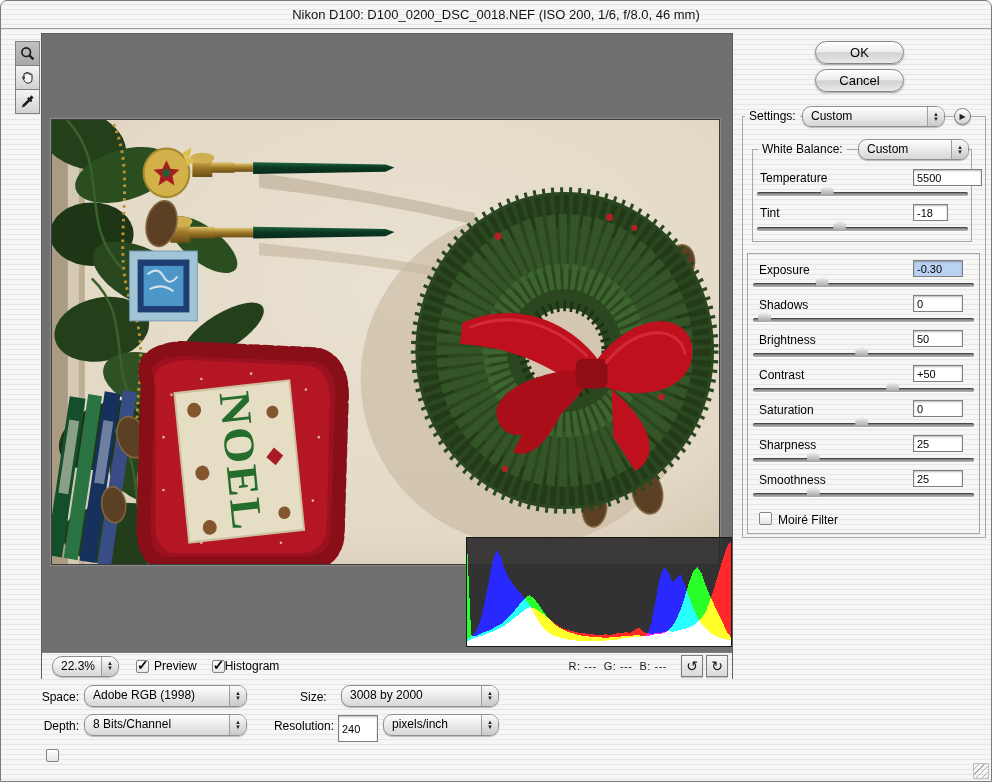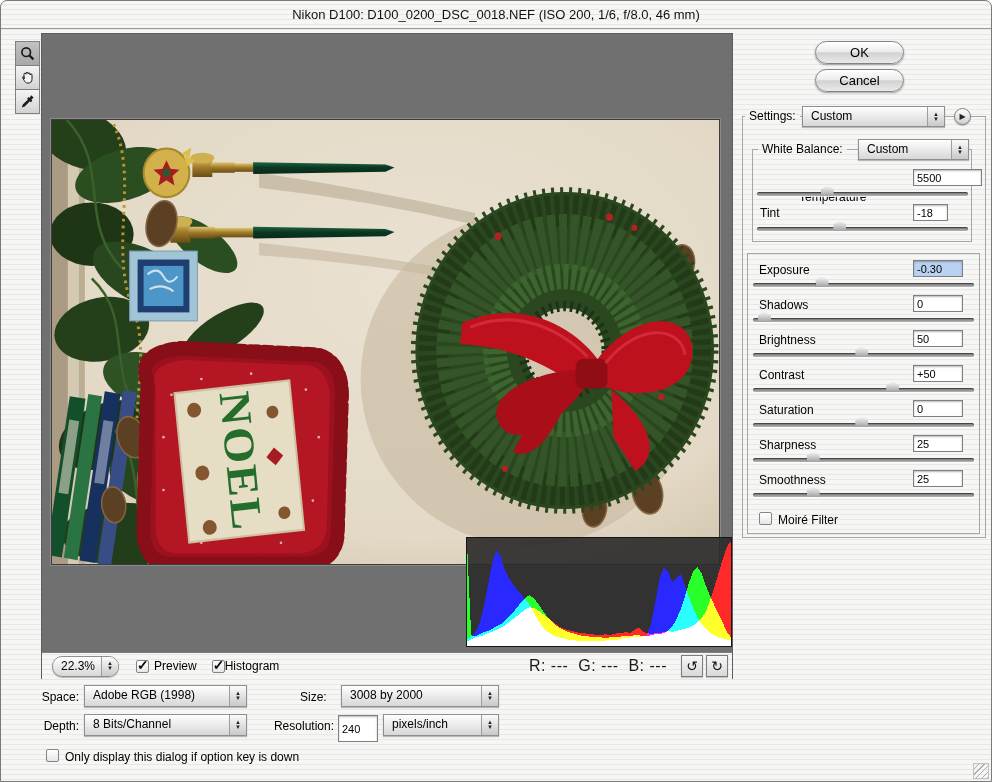--- a/index.html
+++ b/index.html
@@ -56,21 +56,21 @@
 
   
   .aqua-btn {
     position:absolute; width:89px; height:23px; border-radius:12px;
     border:1px solid #848484;
     background:linear-gradient(#ffffff,#ededed 45%,#d2d2d2 52%,#e9e9e9);
     box-shadow:0 1px 2px rgba(0,0,0,.35), inset 0 1px 0 #fff;
     font-size:13px; text-align:center; line-height:21px; cursor:default;
   }
   .popup {
-    display:flex; align-items:stretch; height:21px; border-radius:0;
+    display:flex; align-items:stretch; height:21px; border-radius:9px;
     border:1px solid #8f8f8f; background:linear-gradient(#fefefe,#d7d7d7);
     box-shadow:0 1px 1px rgba(0,0,0,.25), inset 0 1px 0 #fff; overflow:hidden;
   }
   .popup .popup-text { flex:1; font-size:12px; padding:2px 8px 0 8px; white-space:nowrap; overflow:hidden; }
   .popup .popup-stepper {
     width:17px; border-left:1px solid #9d9d9d;
     background:linear-gradient(#fbfbfb,#c9c9c9);
     display:flex; flex-direction:column; align-items:center; justify-content:center;
     font-size:6px; line-height:5px; color:#222;
   }
@@ -99,21 +99,21 @@
     position:absolute; width:17px; height:17px; border-radius:50%;
     border:1px solid #7c7c7c; background:linear-gradient(#fff,#cfcfcf);
     display:flex; align-items:center; justify-content:center;
     font-size:8px; color:#222; box-shadow:0 1px 1px rgba(0,0,0,.25);
   }
   .rotate-btn {
     width:22px; height:22px; border:1px solid #7c7c7c; background:linear-gradient(#f7f7f7,#d8d8d8);
     display:flex; align-items:center; justify-content:center; font-size:14px; color:#111;
     box-shadow:0 1px 1px rgba(0,0,0,.2);
   }
-  .rgb-readout { font-size:16px; color:#1a1a1a; letter-spacing:.5px; white-space:nowrap; }
+  .rgb-readout { font-size:11px; color:#1a1a1a; letter-spacing:.5px; white-space:nowrap; }
   .resize-grip {
     position:absolute; right:2px; bottom:2px; width:16px; height:16px;
     border:1px solid #c2c2c2; background:
       repeating-linear-gradient(135deg, rgba(0,0,0,0) 0 3px, #aeaeae 3px 4px);
   }
   .adj-row { position:absolute; left:0; width:233px; height:35px; }
   .adj-label { position:absolute; left:12px; top:10px; }
   .adj-field { position:absolute; left:166px; top:7px; width:50px; height:17px; }
   .adj-slider { position:absolute; left:6px; top:30px; width:221px; }
 </style>
@@ -371,21 +371,21 @@
   <div class="group-box" style="left:751px; top:148px; width:220px; height:93px;"></div>
   <span class="lbl striped-label abs" style="left:757px; top:141px;">White Balance:</span>
   <div class="popup abs" style="left:857px; top:138px; width:111px;">
     <span class="popup-text">Custom</span>
     <span class="popup-stepper">
         <span>▲</span>
         <span>▼</span>
       </span>
   </div>
 
-  <span class="lbl abs" style="left:798px; top:170px;margin-top:19px;">Temperature</span>
+  <span class="lbl abs" style="left:759px; top:170px;">Temperature</span>
   <input class="field abs" style="left: 912px; top: 168px; width: 69px; height: 17px;" value="5500">
   <div class="slider abs" style="left:756px; top:191px; width:211px;">
     <div class="thumb" style="left: calc(33% - 6px);"></div>
   </div>
 
   <span class="lbl abs" style="left:759px; top:205px;">Tint</span>
   <input class="field abs" style="left: 912px; top: 203px; width: 35px; height: 17px;" value="-18">
   <div class="slider abs" style="left:756px; top:226px; width:211px;">
     <div class="thumb" style="left: calc(39% - 6px);"></div>
   </div>
@@ -481,16 +481,15 @@
   <input class="field abs" style="left: 337px; top: 714px; width: 40px; height: 27px;" value="240">
   <div class="popup abs" style="left:382px; top:713px; width:116px; height:22px;">
     <span class="popup-text">pixels/inch</span>
     <span class="popup-stepper">
         <span>▲</span>
         <span>▼</span>
       </span>
   </div>
 
   <span class="checkbox abs" style="left:45px; top:748px;"></span>
-  <span class="lbl abs" style="left:64px; top:749px;">Only display this dialog if option key is down</span>
 
   <div class="resize-grip"></div>
 </div>
 
 </body></html>

